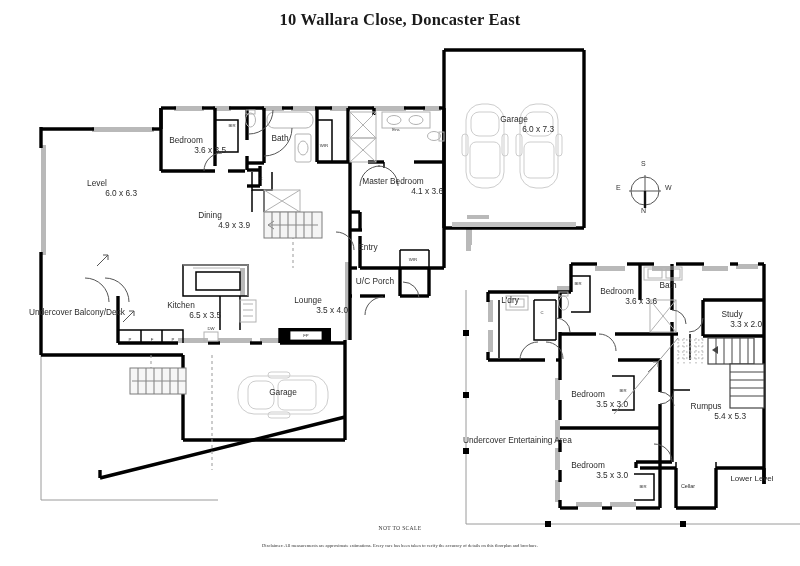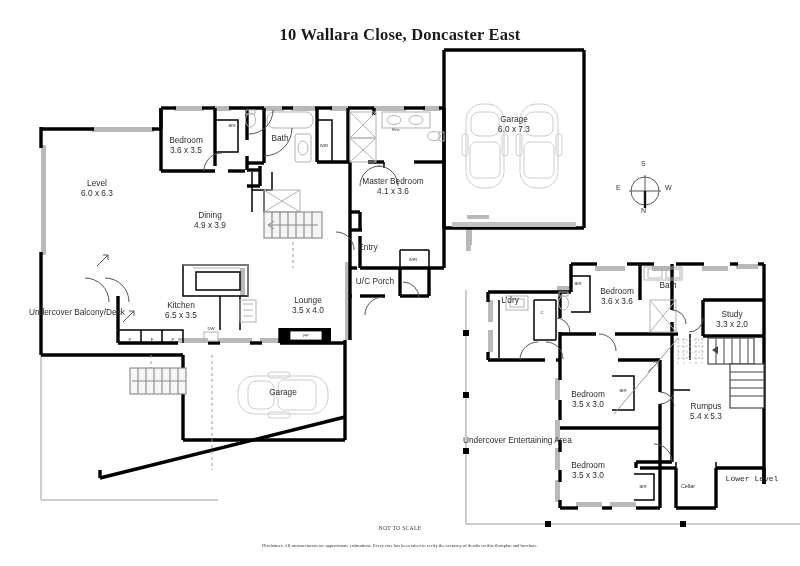--- a/index.html
+++ b/index.html
@@ -5,35 +5,35 @@
   html,body{margin:0;padding:0;background:#fff;}
   body{
     width:800px;height:566px;position:relative;overflow:hidden;
     font-family:"Liberation Sans", sans-serif;color:#231f20;
   }
   #plan{position:absolute;left:0;top:0;width:800px;height:566px;}
 
   .title{
     position:absolute;left:0;top:10px;width:800px;text-align:center;
     font-family:"Liberation Serif", serif;font-weight:bold;font-size:16.5px;
-    letter-spacing:.2px;color:#1a1a1a;margin-top:15px;
+    letter-spacing:.2px;color:#1a1a1a;
   }
 
   .lbl{
     position:absolute;text-align:center;line-height:1.18;
     color:#2b2b2b;white-space:nowrap;pointer-events:none;
   }
   .lbl .n{display:block;}
   .lbl .d{display:block;}
 
   .room      {font-size:8.3px;}
-  .room .d   {font-size:8.3px;}
+  .room .d   {font-size:8.3px;text-align:right;}
   .small     {font-size:5.4px;}
   .tiny      {font-size:4.3px;}
-  .lvl       {font-size:8px;font-family:Liberation Mono, monospace;}
+  .lvl       {font-size:8px;}
 
   .nts{
     position:absolute;left:0;top:525px;width:800px;text-align:center;
     font-family:"Liberation Serif", serif;font-size:5.6px;color:#333;letter-spacing:.3px;
   }
   .disc{
     position:absolute;left:0;top:543px;width:800px;text-align:center;
     font-family:"Liberation Serif", serif;font-size:4.6px;color:#333;
   }
 

